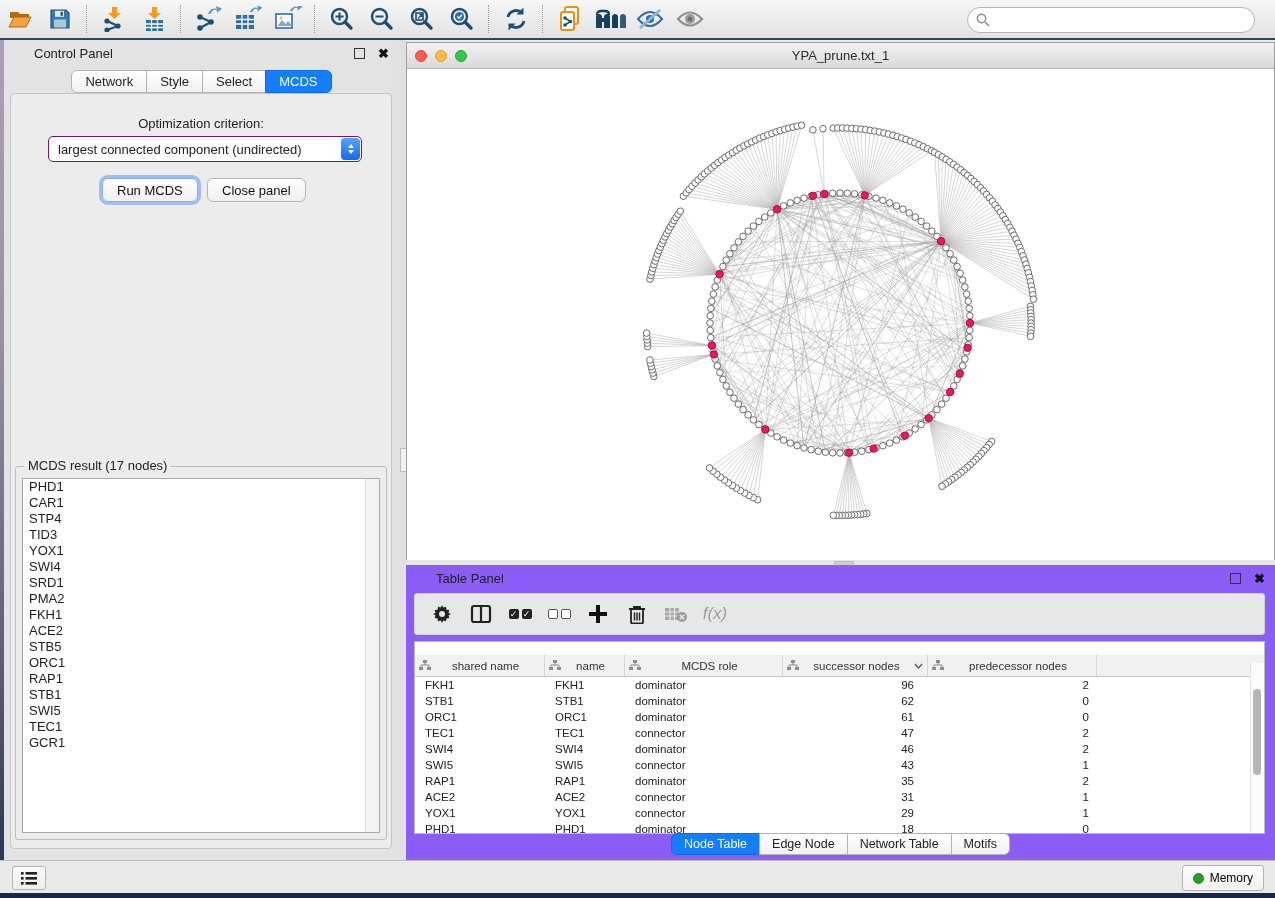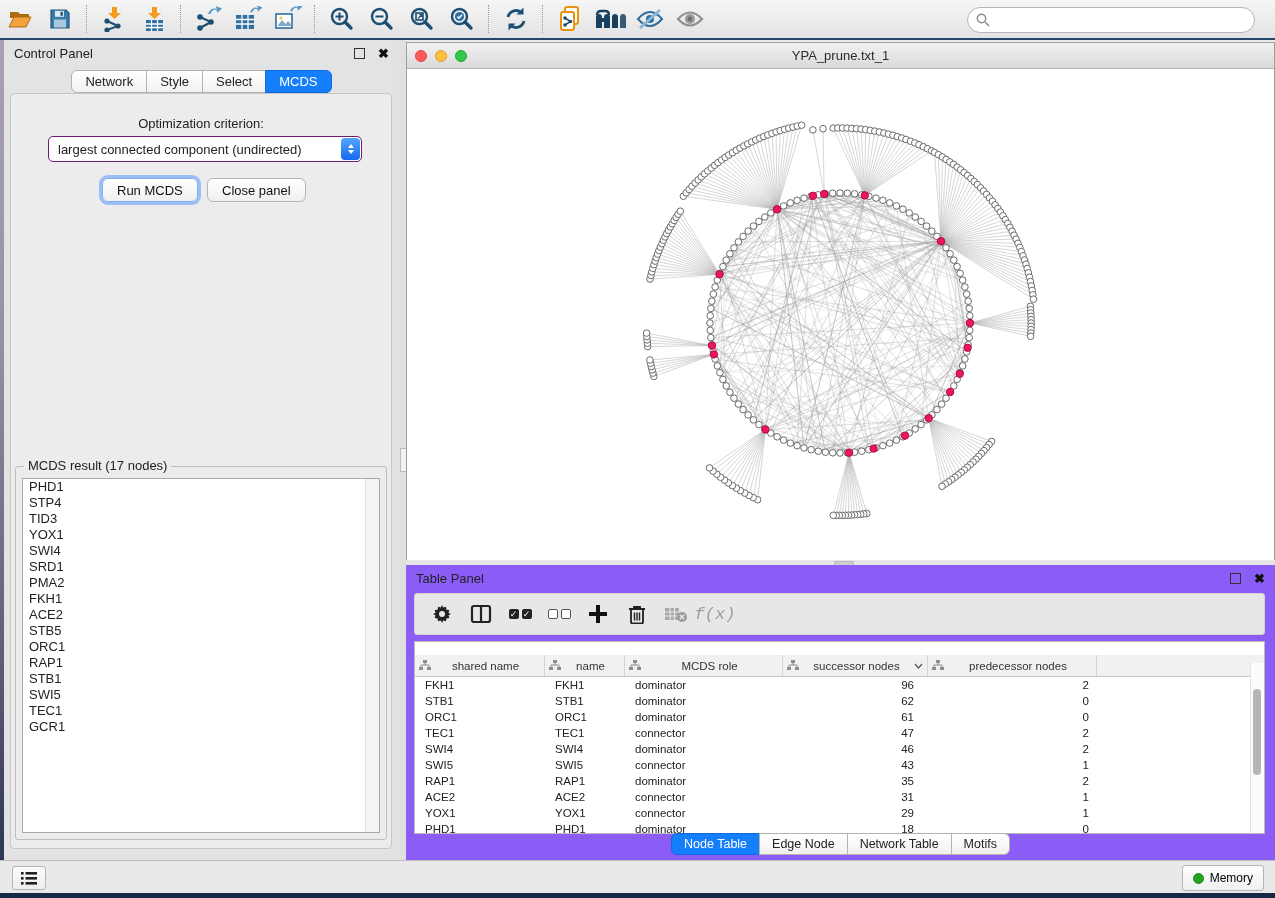--- a/index.html
+++ b/index.html
@@ -16,21 +16,21 @@
              border:1px solid #b5b5b5;border-radius:13px;display:flex;align-items:center;padding:0 8px;}
   .searchbox input{border:none;outline:none;flex:1;font-size:12px;background:transparent;
                    font-family:"Liberation Sans",sans-serif;}
   
   .left-strip{position:absolute;left:0;top:40px;width:4px;height:853px;
               background:linear-gradient(180deg,#aba0b6 0%,#988ea6 35%,#5d5873 75%,#233050 100%);}
   .bottom-strip{position:absolute;left:0;top:893px;width:1275px;height:5px;background:#182743;}
   
   .cpanel{position:absolute;left:4px;top:40px;width:395px;height:820px;background:#e3e3e3;
           border-right:1px solid #c3c3c3;}
-  .panel-head{height:26px;display:flex;align-items:center;padding:0 10px;font-size:13px;}
+  .panel-head{height:26px;display:flex;align-items:center;padding:0 10px;font-size:13px;margin-left:20px;}
   .panel-head .spacer{flex:1;}
   .float-ico{width:9px;height:9px;border:1.5px solid #333;margin-right:13px;cursor:default;}
   .close-ico{font-size:13px;font-weight:bold;color:#111;cursor:default;line-height:1;}
   .seg{display:inline-flex;}
   .seg .sg{padding:3px 13px;font-size:13px;background:linear-gradient(#fff,#f1f1f1);
            border:1px solid #b3b3b3;margin-left:-1px;color:#222;white-space:nowrap;}
   .seg .sg:first-child{border-top-left-radius:6px;border-bottom-left-radius:6px;margin-left:0;}
   .seg .sg:last-child{border-top-right-radius:6px;border-bottom-right-radius:6px;}
   .seg .sg.active{background:#157efb;border-color:#0f6be0;color:#fff;}
   .cp-tabs-row{text-align:center;margin-top:4px;position:relative;z-index:2;}
@@ -74,21 +74,21 @@
   .tl.yel{background:#fdbe41;border:1px solid #e0a128;box-sizing:border-box;}
   .tl.grn{background:#34c84a;border:1px solid #24a434;box-sizing:border-box;}
   .net-title .t{position:absolute;left:0;right:0;text-align:center;font-size:13px;color:#2b2b2b;}
   .net-canvas{position:relative;width:867px;height:491px;background:#fff;}
   
   .tpanel{position:absolute;left:406px;top:565px;width:869px;height:295px;background:#8b5cf6;}
   .tp-toolbar{position:absolute;left:8px;top:28px;width:851px;height:42px;background:#e7e7e7;
               border:1px solid #d2d2d2;border-radius:3px;display:flex;align-items:center;padding-left:12px;box-sizing:border-box;}
   .tp-ico{width:30px;height:30px;margin-right:9px;border:none;background:transparent;display:flex;
           align-items:center;justify-content:center;padding:0;}
-  .fx{font-family:Liberation Mono, monospace;font-style:italic;font-size:17px;color:#9e9e9e;}
+  .fx{font-family:Liberation Sans, sans-serif;font-style:italic;font-size:17px;color:#9e9e9e;}
   .ck-pair{display:flex;gap:3px;}
   .ck{width:10px;height:10px;border-radius:2px;}
   .ck.on{background:#222;color:#fff;font-size:9px;line-height:10px;text-align:center;}
   .ck.off{border:1.5px solid #555;background:#fff;box-sizing:border-box;}
   .tbl-wrap{position:absolute;left:8px;top:76px;width:849px;height:191px;background:#fff;
             border:1px solid #bbb;overflow:hidden;}
   .tbl-head{display:flex;height:21px;background:#f1f1f1;border-bottom:1px solid #c9c9c9;
             font-size:11.5px;color:#333;margin-top:13px;}
   .th{display:flex;align-items:center;border-right:1px solid #d5d5d5;box-sizing:border-box;padding:0 4px;}
   .th .lbl{flex:1;text-align:center;}
@@ -283,20 +283,21 @@
             <span class="tri-dn"></span>
           </span>
       </div>
       <button class="mac-btn default" style="left:91px;top:84px;">Run MCDS</button>
       <button class="mac-btn" style="left:196px;top:84px;">Close panel</button>
       <div class="groupbox">
         <span class="legend">MCDS result (17 nodes)</span>
         <div class="mcds-list" id="mcds-list">
           <div class="list-scroll"></div>
         <div class="item">PHD1</div>
+            <div class="item">CAR1</div>
             <div class="item">STP4</div>
             <div class="item">TID3</div>
             <div class="item">YOX1</div>
             <div class="item">SWI4</div>
             <div class="item">SRD1</div>
             <div class="item">PMA2</div>
             <div class="item">FKH1</div>
             <div class="item">ACE2</div>
             <div class="item">STB5</div>
             <div class="item">ORC1</div>

